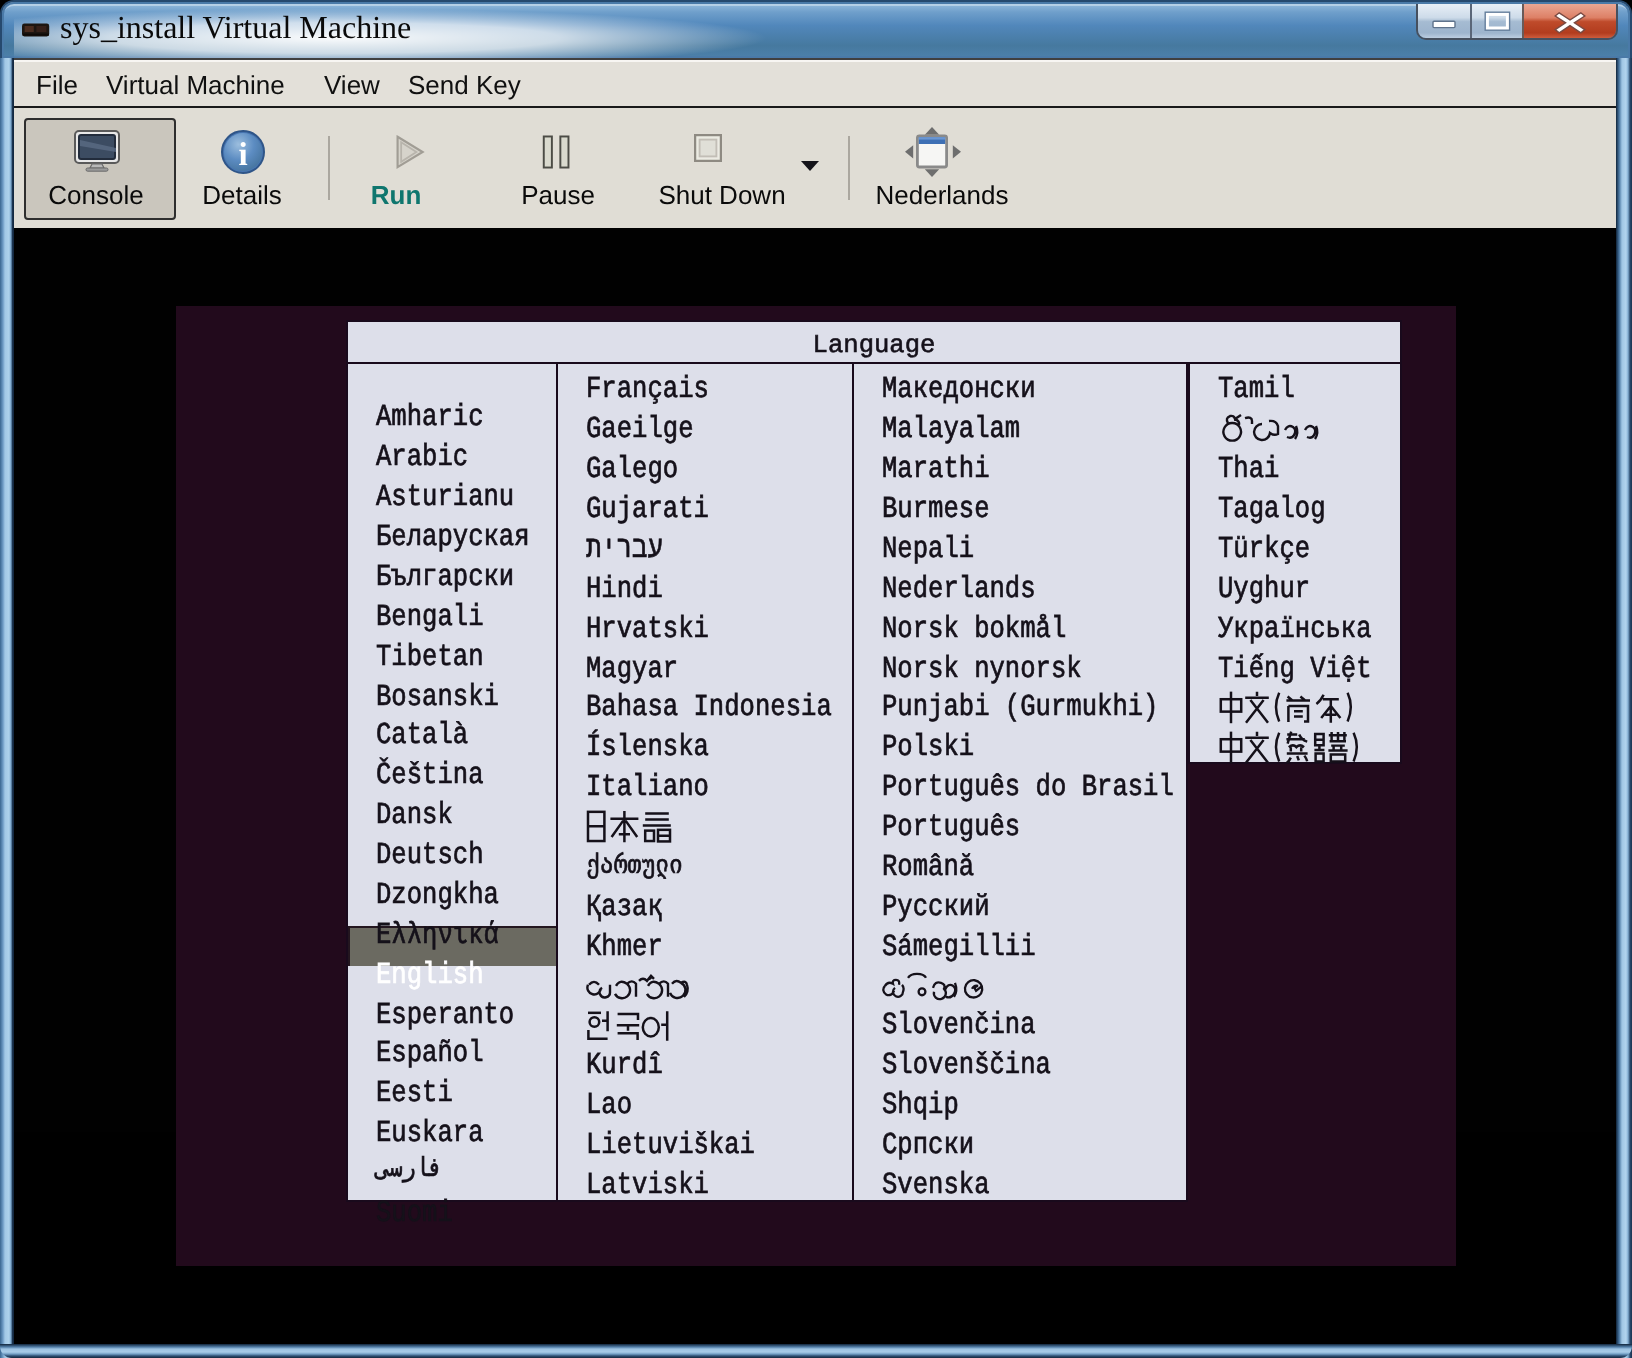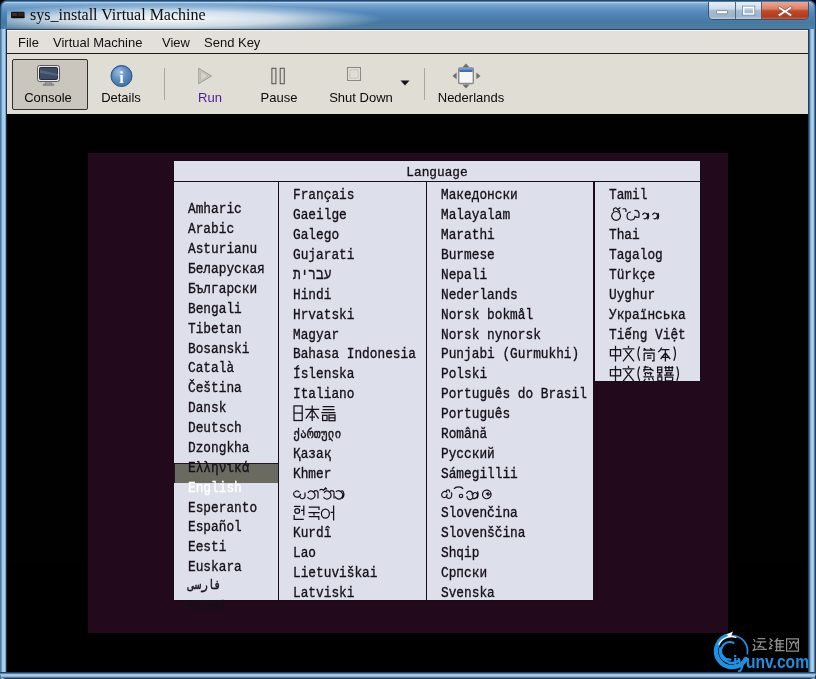--- a/index.html
+++ b/index.html
@@ -127,21 +127,21 @@
         </defs>
       <text x="11.5" y="17.5" font-family="Liberation Serif,serif" font-size="16.5" font-weight="bold" fill="#fff" text-anchor="middle">i</text>
     </svg>
     <div class="tlabel" style="left:79px;width:70px;">Details</div>
     <div style="position:absolute;left:157px;top:14px;width:1px;height:32px;background:#aba79f;"></div>
 
     <svg style="position:absolute;left:190px;top:13px" width="17" height="18" viewBox="0 0 19 20">
       <path d="M2 1.5 L16 10 L2 18.5 Z" fill="#d6d3cb" stroke="#a19d95" stroke-width="1.2"></path>
       <path d="M4 4.5 L12.5 10 L4 15.5 Z" fill="none" stroke="#b8b4ac" stroke-width="1"></path>
     </svg>
-    <div class="tlabel" style="left:168px;width:70px;color:#4c1d95;">Run</div>
+    <div class="tlabel" style="left:156px;width:70px;color:#0f766e;font-weight:bold;">Run</div>
 
     <svg style="position:absolute;left:264px;top:13px" width="15" height="18" viewBox="0 0 17 19">
       <rect x="1" y="0.7" width="4.6" height="17.6" fill="#dadace" stroke="#4c4c46" stroke-width="1.1"></rect>
       <rect x="10.4" y="0.7" width="4.6" height="17.6" fill="#dadace" stroke="#4c4c46" stroke-width="1.1"></rect>
     </svg>
     <div class="tlabel" style="left:237px;width:70px;">Pause</div>
 
     <svg style="position:absolute;left:340px;top:13px" width="14" height="14" viewBox="0 0 15 15">
       <rect x="0.6" y="0.6" width="13.8" height="13.8" fill="#ecebe3" stroke="#8e8a82" stroke-width="1.2"></rect>
       <rect x="3" y="3" width="9" height="9" fill="#e0dfd7" stroke="#c2beb6" stroke-width="1"></rect>
@@ -297,35 +297,17 @@
               <rect x="1.4" y="4.6" width="10.2" height="6.2"></rect>
               <path d="M6.5 0.8 V16.6"></path>
               <path d="M19.5 0.8 V3 M13.6 3.8 H25.4 M22.8 5 L14 16.4 M16.2 5 L25 16.4"></path>
               <path d="M30.6 1.4 q-3.2 7 0 14.4"></path>
               <path d="M34.6 2.2 H39.6 M34.2 4.6 H43.4 M36.6 0.8 L34.8 6.8 M40.6 2.2 q1.2 2.8 4 3.6 M35.4 8.6 q2.2 -1.8 3.8 0 q1.8 -1.8 3.8 0 M36.4 8.6 V10.8 M41.6 8.6 V10.8 M34.4 11.8 H44.8 M36.4 13.8 q-0.8 1.8 -2 2.6 M39.6 13 l0.8 2.2 M43.2 12.8 q1 1.4 1.4 2.8"></path>
               <path d="M48.6 2 H52.8 V7.6 H48.6 Z M48.6 4.8 H52.8 M50.7 7.6 V9.6 M48.2 10 H53.2 M48.8 11.8 H52.8 V15.8 H48.8 Z M55.4 2.6 H64.4 M56.8 1 V5.6 M60 1 V5.6 M63.2 1 V5.6 M55.8 5.6 H64 M56.6 7.8 H63.4 M57.8 7.8 V9.8 M61.6 7.8 V9.8 M55.2 10.2 H64.8 M56.4 12.2 H63.6 V15.8 H56.4 Z"></path>
               <path d="M67.8 1.4 q3.2 7 0 14.4"></path>
             </svg></div>
       </div>
     </div>
-    <div id="mark"><svg width="110" height="54" viewBox="0 0 110 54">
-      <g fill="none" stroke-linecap="round">
-        <path d="M13.6 18.3 A 15.5 15.5 0 0 1 42.3 28.7" stroke="#1e93e6" stroke-width="1.7"></path>
-        <path d="M24.2 10.3 A 16 16 0 1 0 40.9 34.0" stroke="#1e93e6" stroke-width="4.4"></path>
-        <path d="M15.3 23.4 A 12 12 0 0 0 33.0 36.2" stroke="#1e93e6" stroke-width="2.6"></path>
-        <path d="M28.4 17.8 A 8.8 8.8 0 1 0 25.5 34.6" stroke="#1e93e6" stroke-width="2.1"></path>
-        <path d="M13.9 19.4 A 13.6 13.6 0 0 1 30.8 12.4" stroke="#ffffff" stroke-width="1.4"></path>
-        <path d="M21.5 9.5 l6.5 -3 l-2.5 6 Z" fill="#ffffff" stroke="none"></path>
-      </g>
-      <g fill="none" stroke="#8e8e8e" stroke-width="1.25">
-        <path d="M48.3 14.2 q1.8 0.8 1.4 2.6 M47.6 19.6 q2.2 -0.3 2.2 1.8 q0 2.6 -2.2 4.4 q3.2 -1.8 5 -1.6 l9.4 0.2"></path>
-        <path d="M52.6 13.6 h7.6 M51.4 16.8 h9.8 M56 17 q-0.3 3.4 -3.4 5.4 q3 -1.4 5.4 -0.2 q1.4 0.8 0.6 1.8"></path>
-        <path d="M64.6 13.4 l2.6 2 l-2.6 2.2 M64.6 18.4 l2.6 2 l-2.8 2.6 M63.8 23.8 l3.4 -0.4"></path>
-        <path d="M72.8 13.2 q-1.6 2.6 -3.4 3.8 M71.6 15.6 V26.4 M71.6 15.6 h7.4 M70.4 18.8 h8.4 M70.4 21.8 h8.4 M70 25.6 h9.6 M75 15.6 V25.4"></path>
-        <path d="M81.6 13.8 h11.8 V26 h-11.8 Z M84.4 16.2 l2.2 3 l2.2 -3 M88.6 16.2 l2.2 3 l2 -2.8 M86.6 19.4 q0.3 3 -2.6 4.6 M90.6 19.2 q0.2 3.2 1.6 4.4"></path>
-      </g>
-      <text x="28" y="42.5" font-family="Liberation Sans, sans-serif" font-weight="bold" font-size="19" fill="#1f8fdf" textLength="76" lengthAdjust="spacingAndGlyphs">iyunv.com</text>
-    </svg></div>
   </div>
   <div id="bleft"></div>
     <div id="bright"></div>
     <div id="bbottom"></div>
 </div>
 
 </body></html>

